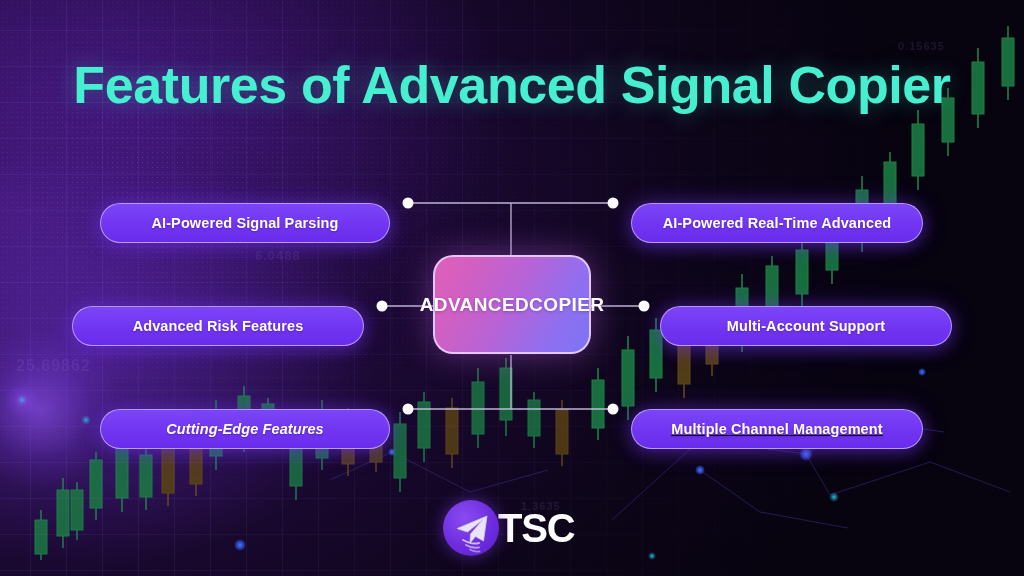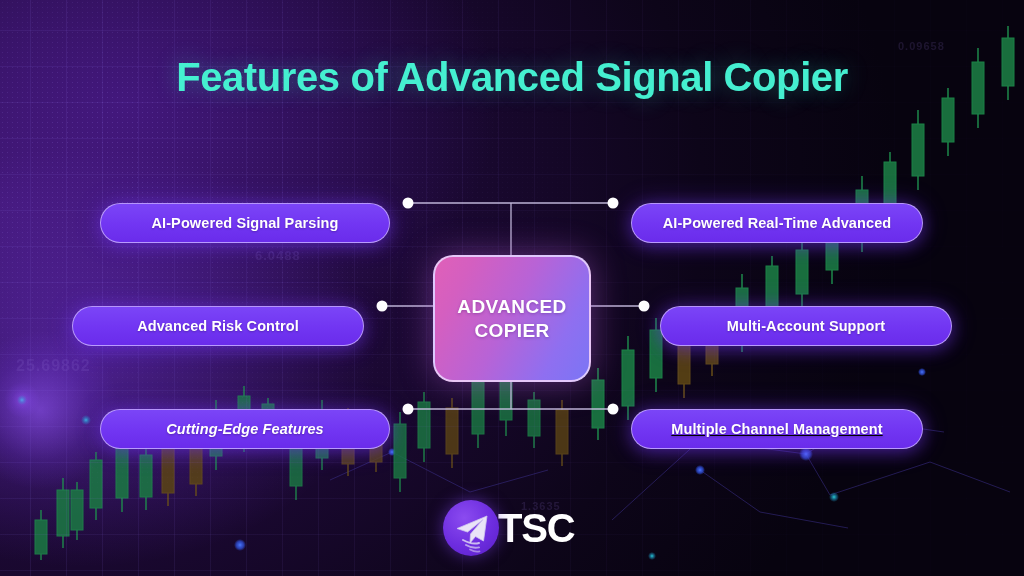--- a/index.html
+++ b/index.html
@@ -50,37 +50,37 @@
     font-family:"Liberation Sans", sans-serif;
     font-weight:700;
     letter-spacing:1px;
     color:rgba(150,120,220,0.16);
     white-space:nowrap;
   }
   
   .title {
     position:absolute; left:0; right:0; top:55px;
     text-align:center;
-    font-size:40px;
+    font-size:52px;
     font-weight:700;
     color:#45efd0;
     letter-spacing:-0.4px;
     text-shadow:0 0 22px rgba(60,230,200,0.35);
   }
   
   .conn-svg { position:absolute; inset:0; }
   
   .center-node {
     position:absolute;
     left:433px; top:255px;
-    width:158px; height:127px;
+    width:158px; height:99px;
     border-radius:20px;
     background:linear-gradient(118deg, #e060b8 0%, #d45fc0 18%, #b863d6 48%, #8f6ff0 78%, #7b75f5 100%);
     border:2px solid rgba(236,216,255,0.85);
-    display:flex; flex-direction:column;
+    display:flex; flex-direction:row;
     align-items:center; justify-content:center;
     box-shadow:0 0 34px rgba(185,95,220,0.45);
   }
   .center-node .line {
     color:#ffffff;
     font-size:19px;
     font-weight:700;
     letter-spacing:0.4px;
     line-height:24px;
     text-shadow:0 1px 3px rgba(70,20,110,0.35);
@@ -284,21 +284,21 @@
         <line x1="1008" y1="26" x2="1008" y2="100" stroke-width="1.6"></line>
           <rect x="1002" y="38" width="12" height="48"></rect>
       </g>
     </g>
   </svg>
 
   <div class="grid"></div>
   <div class="dots"></div>
   <div class="glow-left"></div>
 
-  <div class="price-label" style="left:898px; top:40px; font-size:11px;">0.09658</div>
+  <div class="price-label" style="left:898px; top:40px; font-size:11px;">0.15635</div>
   <div class="price-label" style="left:255px; top:248px; font-size:13px;">6.0488</div>
   <div class="price-label" style="left:16px; top:357px; font-size:16px;">25.69862</div>
   <div class="price-label" style="left:521px; top:500px; font-size:11px;">1.3635</div>
 
   <div class="title">Features of Advanced Signal Copier</div>
 
   <svg class="conn-svg" width="1024" height="576" viewBox="0 0 1024 576">
     <g stroke="#cfc6e8" stroke-width="1.3" opacity="0.9" fill="none">
 
       <line x1="408" y1="203" x2="613" y2="203"></line>
@@ -323,21 +323,21 @@
 
   <div class="center-node">
     <div class="line">ADVANCED</div>
     <div class="line">COPIER</div>
   </div>
 
   <div class="pill" style="left:100px; top:183px; width:290px;">
     <span>AI-Powered Signal Parsing</span>
   </div>
   <div class="pill" style="left:72px; top:286px; width:292px;">
-    <span>Advanced Risk Control</span>
+    <span>Advanced Risk Features</span>
   </div>
   <div class="pill" style="left:100px; top:389px; width:290px;font-style:italic;">
     <span>Cutting-Edge Features</span>
   </div>
 
   <div class="pill" style="left:631px; top:183px; width:292px;">
     <span>AI-Powered Real-Time Advanced</span>
   </div>
   <div class="pill" style="left:660px; top:286px; width:292px;">
     <span>Multi-Account Support</span>

